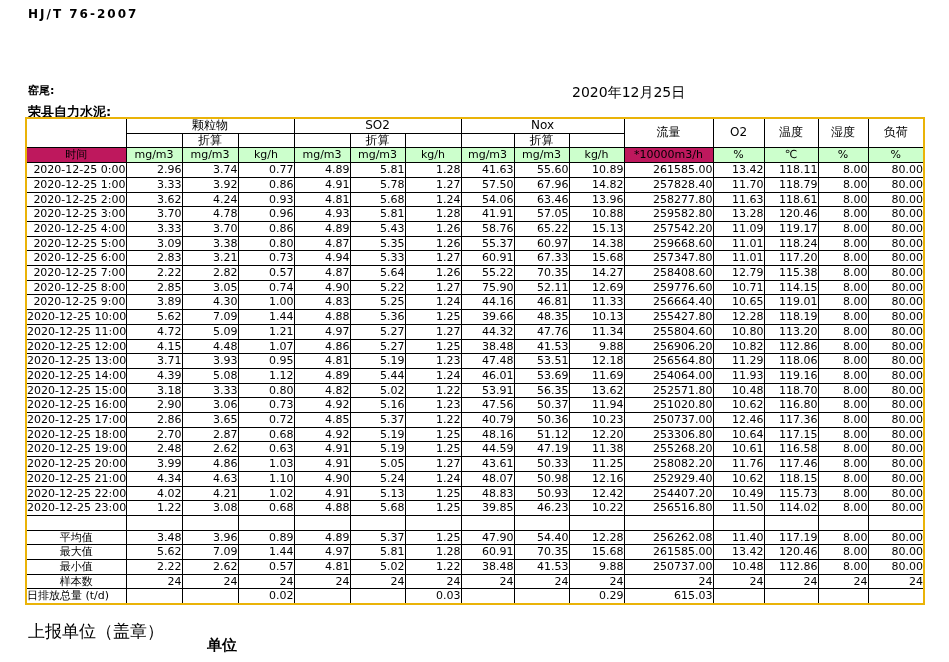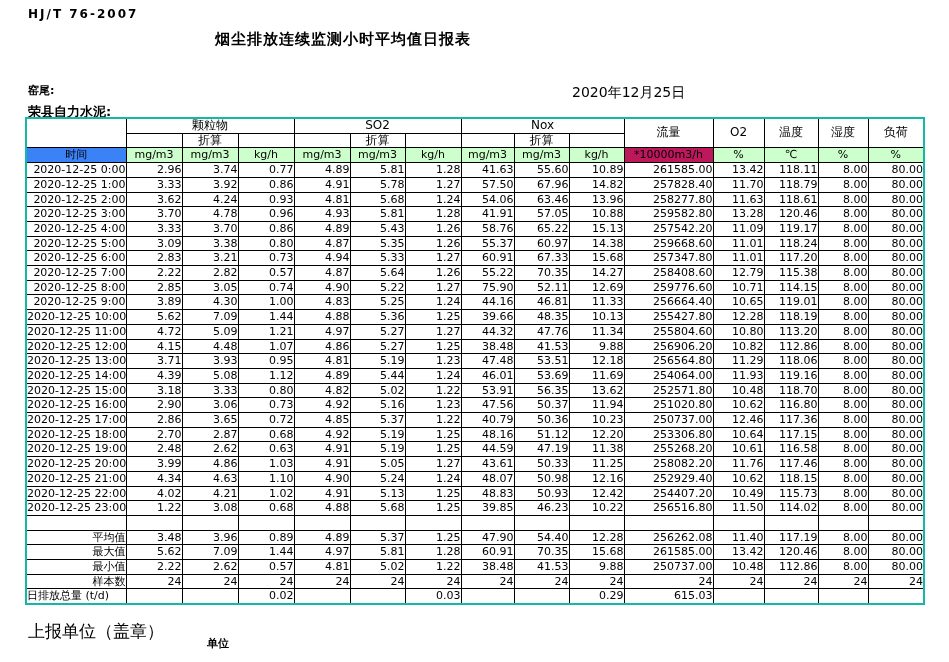--- a/index.html
+++ b/index.html
@@ -8,46 +8,45 @@
     font-family:"DejaVu Sans",sans-serif;color:#000;overflow:hidden;
   }
   .standard{position:absolute;left:28px;top:7px;font-weight:bold;font-size:12px;letter-spacing:2px;}
   .title{position:absolute;left:215px;top:30px;font-weight:bold;font-size:15px;letter-spacing:1px;}
   .company{position:absolute;left:28px;top:66px;font-weight:bold;font-size:13px;margin-top:37px;}
   .location{position:absolute;left:28px;top:83px;font-weight:bold;font-size:11px;}
   .date{position:absolute;left:572px;top:84px;font-size:14px;}
 
   table.grid{
     position:absolute;left:25px;top:117px;width:898px;
-    border-collapse:collapse;table-layout:fixed;border:2px solid #14b8a6;
+    border-collapse:collapse;table-layout:fixed;border:2px solid #eab308;
   }
   .grid td,.grid th{
     border:1px solid #000;height:13.7px;line-height:13.7px;
     font-size:11px;font-weight:normal;padding:0;margin:0;
     overflow:hidden;white-space:nowrap;
   }
   .grid th{text-align:center;font-size:12px;}
   .grid tr.units th{font-size:11px;}
   .c-time{text-align:right;padding-right:4px;font-size:11px;}
   .c-num{text-align:right;padding-right:7px;}
   .c-flow{text-align:right;padding-right:7px;}
-  .c-label{text-align:right;font-size:12px;padding-right:2px;}
+  .c-label{text-align:center;font-size:12px;padding-right:2px;}
   .c-label-left{text-align:left;font-size:12px;padding-left:2px;}
 
   .flow-note{position:absolute;left:28px;top:619px;font-weight:bold;font-size:12px;}
   .report-unit{position:absolute;left:28px;top:620px;font-weight:normal;font-size:17px;}
-  .unit-label{position:absolute;left:207px;top:636px;font-weight:bold;font-size:11px;}
+  .unit-label{position:absolute;left:207px;top:636px;font-weight:bold;font-size:15px;}
 </style>
 </head>
 <body>
 
 <div class="page">
 
   <div class="standard">HJ/T 76-2007</div>
-  <div class="title">烟尘排放连续监测小时平均值日报表</div>
   <div class="company">荣县自力水泥:</div>
   <div class="location">窑尾:</div>
   <div class="date">2020年12月25日</div>
 
   <table class="grid">
     <colgroup>
       <col style="width:100px">
         <col style="width:56px">
         <col style="width:56px">
         <col style="width:56px">
@@ -80,21 +79,21 @@
         <th>折算</th>
         <td></td>
         <td></td>
         <th>折算</th>
         <td></td>
         <td></td>
         <th>折算</th>
         <td></td>
       </tr>
       <tr class="units">
-        <th style="background: #3b82f6;">时间</th>
+        <th style="background: #be185d;">时间</th>
         <th style="background: rgb(204, 255, 204);">mg/m3</th>
         <th style="background: rgb(204, 255, 204);">mg/m3</th>
         <th style="background: rgb(204, 255, 204);">kg/h</th>
         <th style="background: rgb(204, 255, 204);">mg/m3</th>
         <th style="background: rgb(204, 255, 204);">mg/m3</th>
         <th style="background: rgb(204, 255, 204);">kg/h</th>
         <th style="background: rgb(204, 255, 204);">mg/m3</th>
         <th style="background: rgb(204, 255, 204);">mg/m3</th>
         <th style="background: rgb(204, 255, 204);">kg/h</th>
         <th style="background: #be185d;">*10000m3/h</th>

